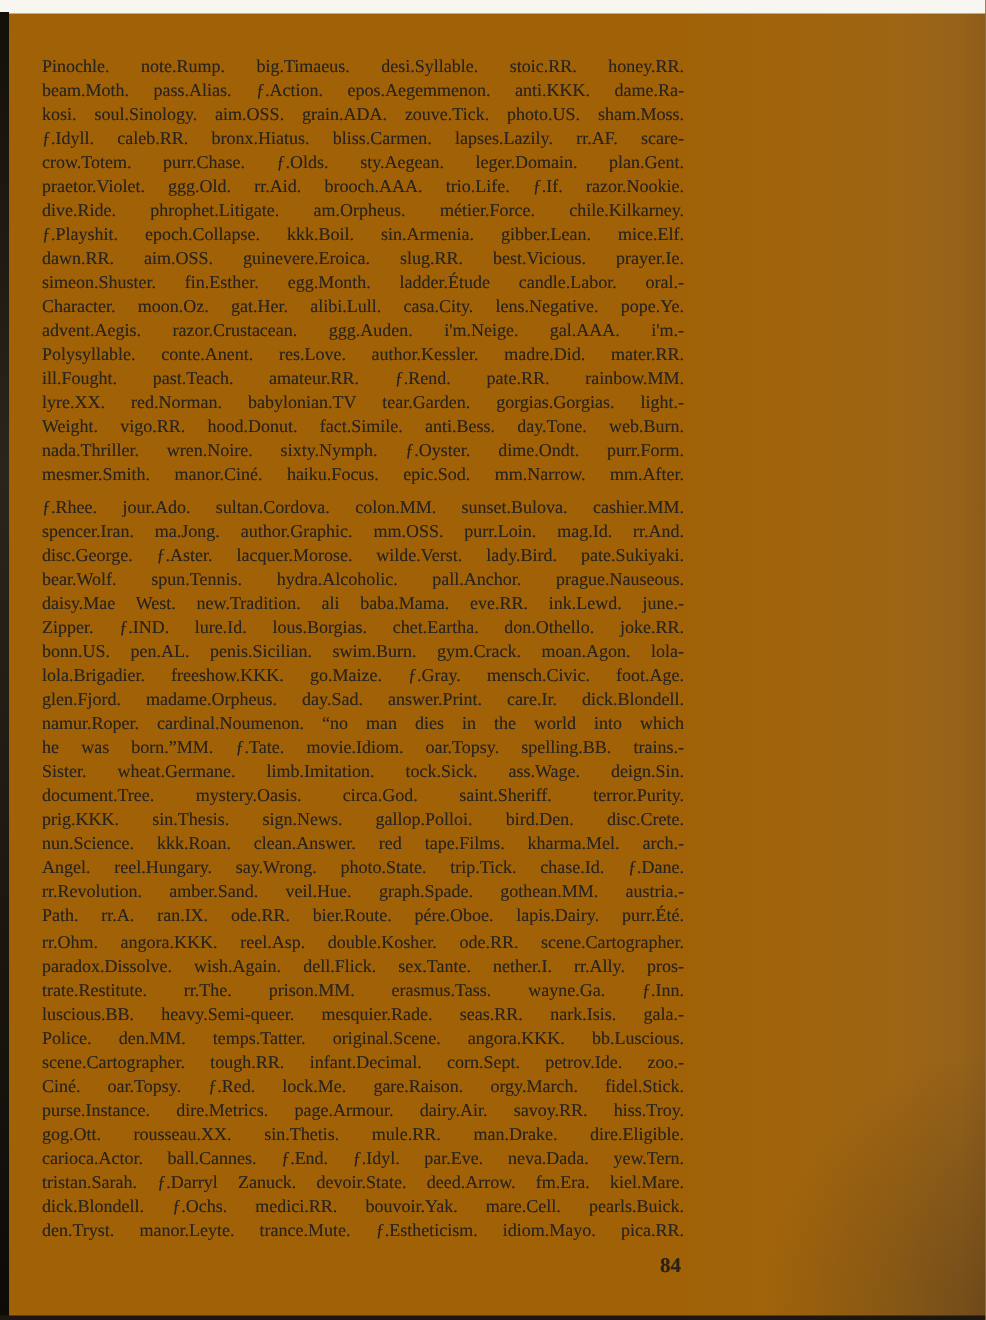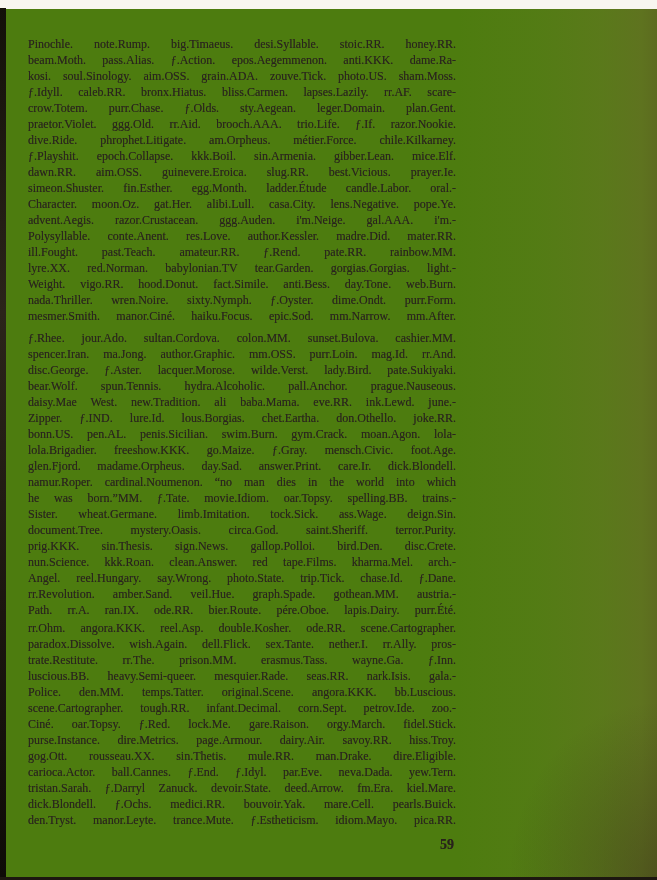--- a/index.html
+++ b/index.html
@@ -4,21 +4,21 @@
 <style>
   html, body {
     margin: 0;
     padding: 0;
     background: #8a8178;
   }
   .scan {
     position: relative;
     width: 657px;
     height: 880px;
-    background: #4d7c0f;
+    background: #a16207;
     overflow: hidden;
     font-family: "Liberation Serif", "DejaVu Serif", serif;
   }
   
   .edge-top {
     position: absolute; top: 0; left: 0; right: 0; height: 9px;
     background: #f8f6f0;
     z-index: 4;
   }
   .edge-left {
@@ -130,15 +130,15 @@
 glen.Fjord. madame.Orpheus. day.Sad. answer.Print. care.Ir. dick.Blondell.
 namur.Roper. cardinal.Noumenon. “no man dies in the world into which
 he was born.”MM. ƒ.Tate. movie.Idiom. oar.Topsy. spelling.BB. trains.-
 Sister. wheat.Germane. limb.Imitation. tock.Sick. ass.Wage. deign.Sin.
 document.Tree. mystery.Oasis. circa.God. saint.Sheriff. terror.Purity.
 prig.KKK. sin.Thesis. sign.News. gallop.Polloi. bird.Den. disc.Crete.
 nun.Science. kkk.Roan. clean.Answer. red tape.Films. kharma.Mel. arch.-
 Angel. reel.Hungary. say.Wrong. photo.State. trip.Tick. chase.Id. ƒ.Dane.
 rr.Revolution. amber.Sand. veil.Hue. graph.Spade. gothean.MM. austria.-
 Path. rr.A. ran.IX. ode.RR. bier.Route. pére.Oboe. lapis.Dairy. purr.Été.</div>
-    <div class="page-number">59</div>
+    <div class="page-number">84</div>
   </div>
 </div>
 
 </body></html>

